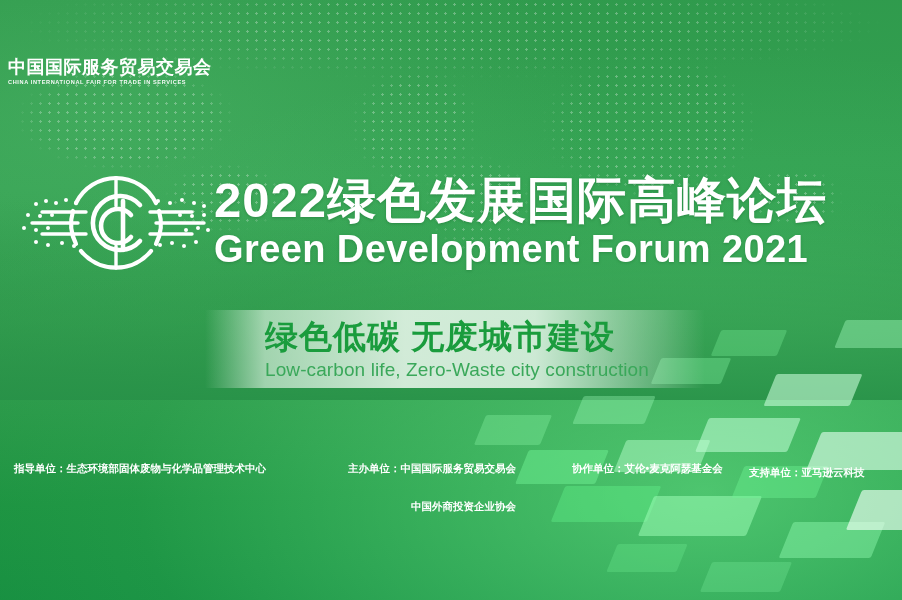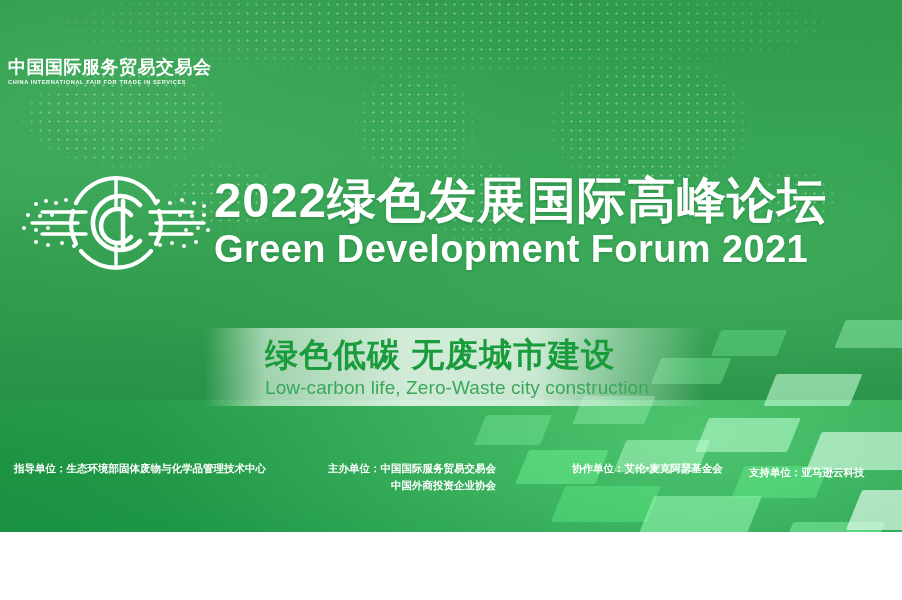--- a/index.html
+++ b/index.html
@@ -1,21 +1,21 @@
 <!DOCTYPE html>
 <html><head>
 <meta charset="utf-8">
 <style>
   * { margin:0; padding:0; box-sizing:border-box; }
   html,body { width:902px; height:600px; overflow:hidden; background:#fff; }
   body { font-family:"Liberation Sans","DejaVu Sans",sans-serif; }
 
   #poster{
     position:relative;
-    width:902px; height:532px;
+    width:902px; height:600px;
     overflow:hidden;
     background:
       radial-gradient(ellipse 150% 120% at 78% 82%, rgba(120,240,150,0.55) 0%, rgba(90,220,130,0.10) 42%, rgba(0,0,0,0) 62%),
       radial-gradient(ellipse 90% 70% at 12% 20%, rgba(120,215,140,0.22) 0%, rgba(0,0,0,0) 60%),
       linear-gradient(178deg, #2f9a4c 0%, #33a051 30%, #2f9a4b 58%, #1b913f 80%, #148c3f 100%);
   }
 
   
   .dotmap{
     position:absolute; left:0; top:0; width:902px; height:330px;
@@ -73,21 +73,21 @@
     text-shadow:0 1px 3px rgba(0,60,20,.25);
   }
   .headline .h-en{
     font-size:38px; font-weight:bold; color:#ffffff; line-height:46px;
     letter-spacing:.4px; white-space:nowrap; margin-top:-2px;
     text-shadow:0 1px 3px rgba(0,60,20,.22);
   }
 
   
   .band{
-    position:absolute; left:205px; top:328px; width:500px; height:78px;
+    position:absolute; left:205px; top:310px; width:500px; height:78px;
     background:linear-gradient(90deg,
       rgba(255,255,255,0) 0%,
       rgba(245,255,246,0.58) 12%,
       rgba(250,255,250,0.80) 40%,
       rgba(248,255,249,0.78) 66%,
       rgba(255,255,255,0.20) 92%,
       rgba(255,255,255,0) 100%);
   }
   .band .s-cn{
     position:absolute; left:60px; top:6px;
@@ -97,25 +97,25 @@
   .band .s-en{
     position:absolute; left:60px; top:48px;
     font-size:19px; font-weight:normal; color:#3aa85a; line-height:24px;
     letter-spacing:.1px; white-space:nowrap;
   }
 
   
   .footer{ position:absolute; left:0; top:458px; width:902px; height:80px; }
   .fcol{ position:absolute; color:#ffffff; font-size:10.5px; line-height:17px; white-space:nowrap; font-weight:bold; }
   .fcol.c1{ left:14px;  top:2px; }
-  .fcol.c2{ left:328px; top:2px; }
+  .fcol.c2{ left:348px; top:2px; }
   .fcol.c3{ left:572px; top:2px; }
   .fcol.c4{ left:749px; top:6px; }
   .fcol .ln{ display:block;text-align:right; }
-  .fcol .ind{ padding-left:56px; }
+  .fcol .ind{ padding-left:56px;margin-top:21px; }
 </style>
 </head>
 <body>
 
 <div id="poster">
 
   <div class="dotmap"></div>
   <div class="fade-bottom"></div>
 
   <div class="shards" id="shards">

